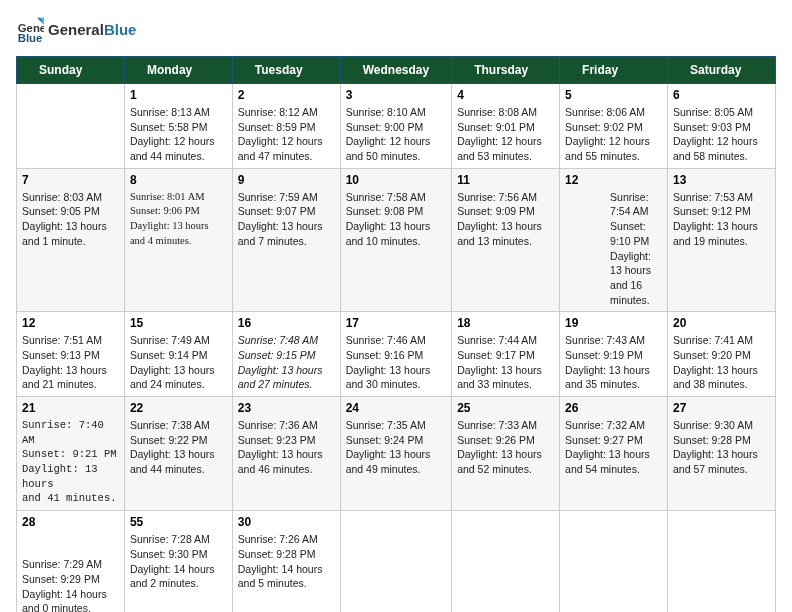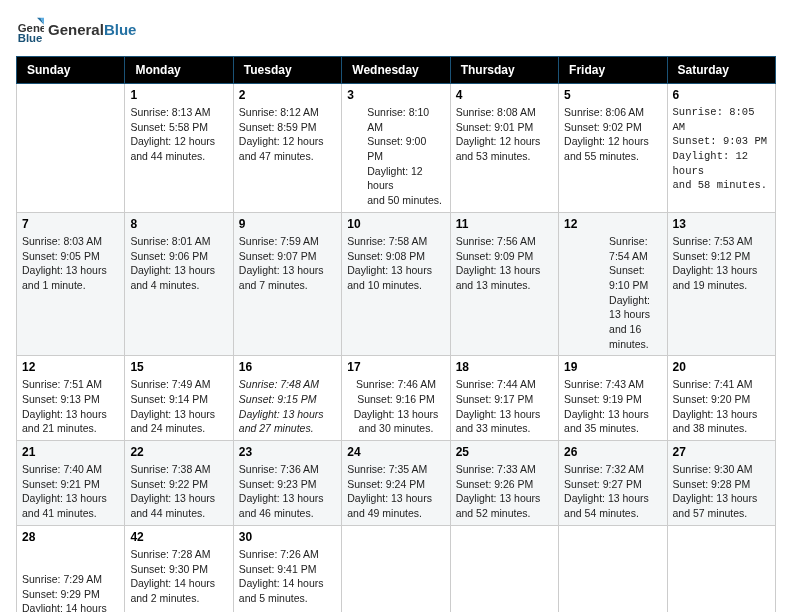--- a/index.html
+++ b/index.html
@@ -36,24 +36,24 @@
     .subtitle {
       font-size: 14px;
       color: #555;
     }
     table {
       width: 100%;
       border-collapse: collapse;
       font-size: 11px;
     }
     thead tr th {
-      background-color: #000000;
+      background-color: #14532d;
       color: #fff;
       text-align: left;
-      padding: 6px 10px;
+      padding: 6px 22px;
       font-size: 12px;
       border: 1px solid #1a5276;
     }
     tbody tr td {
       border: 1px solid #ccc;
       vertical-align: top;
       padding: 4px 5px;
       height: 78px;
       width: 108px;
     }
@@ -124,58 +124,58 @@
         </td>
         <td>
           <div class="day-number">2</div>
           <div class="day-info" style="white-space: pre-line;">Sunrise: 8:12 AM
 Sunset: 8:59 PM
 Daylight: 12 hours
 and 47 minutes.</div>
         </td>
         <td>
           <div class="day-number">3</div>
-          <div class="day-info" style="white-space: pre-line; margin-left: 20px;">Sunrise: 8:10 AM
+          <div class="day-info" style="white-space: pre-line;">Sunrise: 8:10 AM
 Sunset: 9:00 PM
 Daylight: 12 hours
 and 50 minutes.</div>
         </td>
         <td>
           <div class="day-number">4</div>
           <div class="day-info" style="white-space: pre-line;">Sunrise: 8:08 AM
 Sunset: 9:01 PM
 Daylight: 12 hours
 and 53 minutes.</div>
         </td>
         <td>
           <div class="day-number">5</div>
           <div class="day-info" style="white-space: pre-line;">Sunrise: 8:06 AM
 Sunset: 9:02 PM
 Daylight: 12 hours
 and 55 minutes.</div>
         </td>
         <td>
           <div class="day-number">6</div>
-          <div class="day-info" style="white-space: pre-line; font-family: Liberation Mono, monospace;">Sunrise: 8:05 AM
+          <div class="day-info" style="white-space: pre-line;">Sunrise: 8:05 AM
 Sunset: 9:03 PM
 Daylight: 12 hours
 and 58 minutes.</div>
         </td>
       </tr>
       <tr>
         <td>
           <div class="day-number">7</div>
           <div class="day-info" style="white-space: pre-line;">Sunrise: 8:03 AM
 Sunset: 9:05 PM
 Daylight: 13 hours
 and 1 minute.</div>
         </td>
         <td>
           <div class="day-number">8</div>
-          <div class="day-info" style="white-space: pre-line;">Sunrise: 8:01 AM
+          <div class="day-info" style="white-space: pre-line; font-family: Liberation Serif, serif;">Sunrise: 8:01 AM
 Sunset: 9:06 PM
 Daylight: 13 hours
 and 4 minutes.</div>
         </td>
         <td>
           <div class="day-number">9</div>
           <div class="day-info" style="white-space: pre-line;">Sunrise: 7:59 AM
 Sunset: 9:07 PM
 Daylight: 13 hours
 and 7 minutes.</div>
@@ -226,21 +226,21 @@
         </td>
         <td>
           <div class="day-number">16</div>
           <div class="day-info" style="white-space: pre-line; font-style: italic;">Sunrise: 7:48 AM
 Sunset: 9:15 PM
 Daylight: 13 hours
 and 27 minutes.</div>
         </td>
         <td>
           <div class="day-number">17</div>
-          <div class="day-info" style="white-space: pre-line; text-align: center;">Sunrise: 7:46 AM
+          <div class="day-info" style="white-space: pre-line;">Sunrise: 7:46 AM
 Sunset: 9:16 PM
 Daylight: 13 hours
 and 30 minutes.</div>
         </td>
         <td>
           <div class="day-number">18</div>
           <div class="day-info" style="white-space: pre-line;">Sunrise: 7:44 AM
 Sunset: 9:17 PM
 Daylight: 13 hours
 and 33 minutes.</div>
@@ -256,21 +256,21 @@
           <div class="day-number">20</div>
           <div class="day-info" style="white-space: pre-line;">Sunrise: 7:41 AM
 Sunset: 9:20 PM
 Daylight: 13 hours
 and 38 minutes.</div>
         </td>
       </tr>
       <tr>
         <td>
           <div class="day-number">21</div>
-          <div class="day-info" style="white-space: pre-line;">Sunrise: 7:40 AM
+          <div class="day-info" style="white-space: pre-line; font-family: Liberation Mono, monospace;">Sunrise: 7:40 AM
 Sunset: 9:21 PM
 Daylight: 13 hours
 and 41 minutes.</div>
         </td>
         <td>
           <div class="day-number">22</div>
           <div class="day-info" style="white-space: pre-line;">Sunrise: 7:38 AM
 Sunset: 9:22 PM
 Daylight: 13 hours
 and 44 minutes.</div>
@@ -313,30 +313,30 @@
       </tr>
       <tr>
         <td>
           <div class="day-number">28</div>
           <div class="day-info" style="white-space: pre-line; margin-top: 28px;">Sunrise: 7:29 AM
 Sunset: 9:29 PM
 Daylight: 14 hours
 and 0 minutes.</div>
         </td>
         <td>
-          <div class="day-number">42</div>
+          <div class="day-number">55</div>
           <div class="day-info" style="white-space: pre-line;">Sunrise: 7:28 AM
 Sunset: 9:30 PM
 Daylight: 14 hours
 and 2 minutes.</div>
         </td>
         <td>
           <div class="day-number">30</div>
           <div class="day-info" style="white-space: pre-line;">Sunrise: 7:26 AM
-Sunset: 9:41 PM
+Sunset: 9:28 PM
 Daylight: 14 hours
 and 5 minutes.</div>
         </td>
         <td class="empty-cell"></td>
         <td class="empty-cell"></td>
         <td class="empty-cell"></td>
         <td class="empty-cell"></td>
       </tr>
     </tbody>
 </table>

